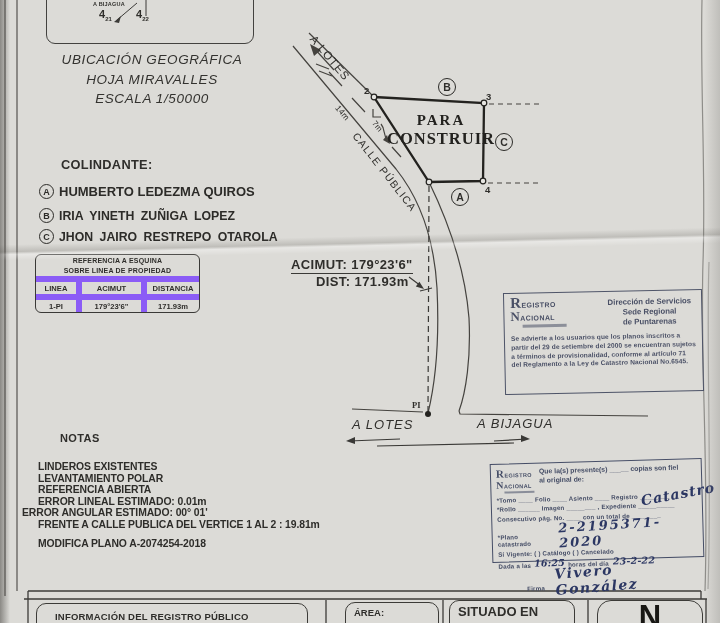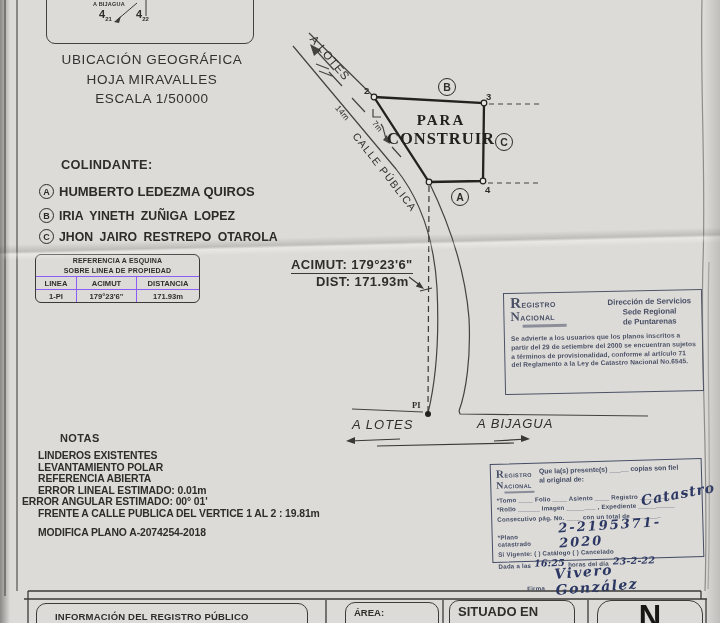--- a/index.html
+++ b/index.html
@@ -11,43 +11,43 @@
   }
   .t{position:absolute;color:#2f2e2b;white-space:nowrap;z-index:3;}
   .b{font-weight:bold;}
   .it{font-style:italic;}
   svg.lines{position:absolute;left:0;top:0;z-index:2;}
   
   .locbox{position:absolute;left:46px;top:-30px;width:206px;height:72px;border:1.7px solid #43423f;border-radius:9px;z-index:2;}
   .sub{font-size:6px;vertical-align:-3px;}
   
   .ubic{position:absolute;left:32px;top:50px;width:240px;text-align:center;z-index:3;
-        font-size:13.5px;line-height:19.5px;letter-spacing:.6px;color:#33322f;}
+        font-style:italic;font-size:13.5px;line-height:19.5px;letter-spacing:.6px;color:#33322f;}
   
   .crow{position:absolute;display:flex;align-items:center;z-index:3;color:#2c2b28;}
   .circ{display:inline-flex;align-items:center;justify-content:center;border:1.3px solid #2c2b28;
         border-radius:50%;font-weight:bold;flex:0 0 auto;}
   .c13{width:13px;height:13px;font-size:9px;margin-right:5px;}
   
   .reftab{position:absolute;left:35px;top:254px;width:163px;border:1.9px solid #3a3936;border-radius:6px;
           overflow:hidden;z-index:3;color:#2f2e2b;}
   .reftab .hd{font-size:7px;font-weight:bold;text-align:center;line-height:8.2px;padding-top:2px;letter-spacing:.2px;}
   .reftab table{border-collapse:collapse;width:100%;margin-top:1px;}
-  .reftab td{border:1px solid #8b5cf6;font-size:7.6px;font-weight:bold;text-align:center;height:12px;padding:0 2px;}
+  .reftab td{border:6px solid #8b5cf6;font-size:7.6px;font-weight:bold;text-align:center;height:12px;padding:0 2px;}
   .reftab tr td:first-child{border-left:none;}
   .reftab tr td:last-child{border-right:none;}
   .reftab tr:last-child td{border-bottom:none;}
   
   .rot{transform-origin:0 0;}
   .parablock{position:absolute;left:370px;top:112px;width:142px;text-align:center;z-index:3;
              font-family:"Liberation Serif",serif;font-weight:bold;color:#23221f;}
   .c16{width:16px;height:16px;font-size:10.5px;}
   .vlab{font-size:9.5px;font-weight:bold;}
   
-  .nline{font-size:10.4px;font-weight:bold;letter-spacing:-.1px;color:#2e2d2a;}
+  .nline{font-size:10.4px;font-weight:bold;letter-spacing:-.1px;color:#2e2d2a;margin-top:11px;}
   
   .stampA{position:absolute;left:504px;top:291px;width:197px;height:100px;border:1.7px solid #4e5468;
           transform:rotate(-1.2deg);z-index:4;color:#4a5066;}
   .stampA .hdr{display:flex;padding:4px 4px 0 6px;}
   .logoline{line-height:10px;font-weight:bold;letter-spacing:.4px;}
   .bigL{font-size:15px;font-family:"Liberation Serif",serif;}
   .smL{font-size:7px;}
   .stampA .dir{margin-left:auto;text-align:center;font-size:7.8px;font-weight:bold;line-height:10px;padding:2px 6px 0 0;}
   .stampA .body{margin-top:5px;padding:0 6px;font-size:6.6px;line-height:8.8px;font-weight:600;
                 white-space:normal;letter-spacing:.1px;}

